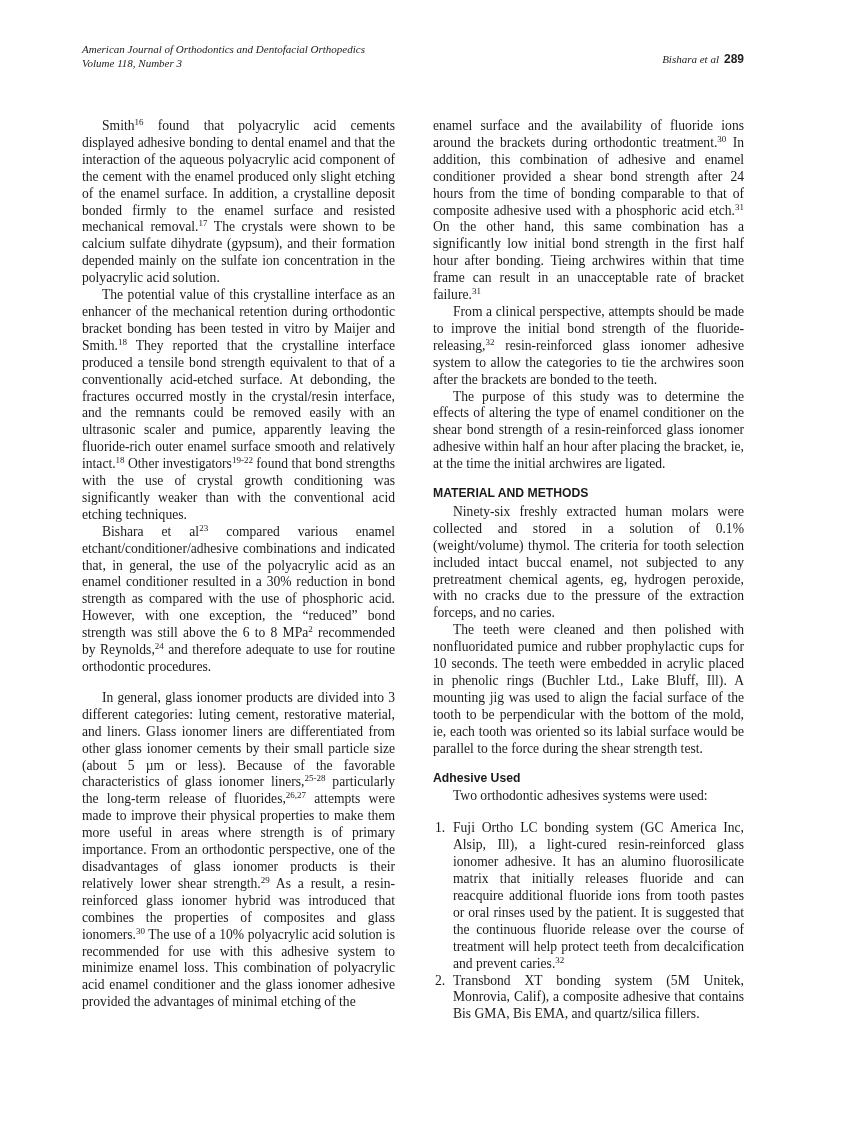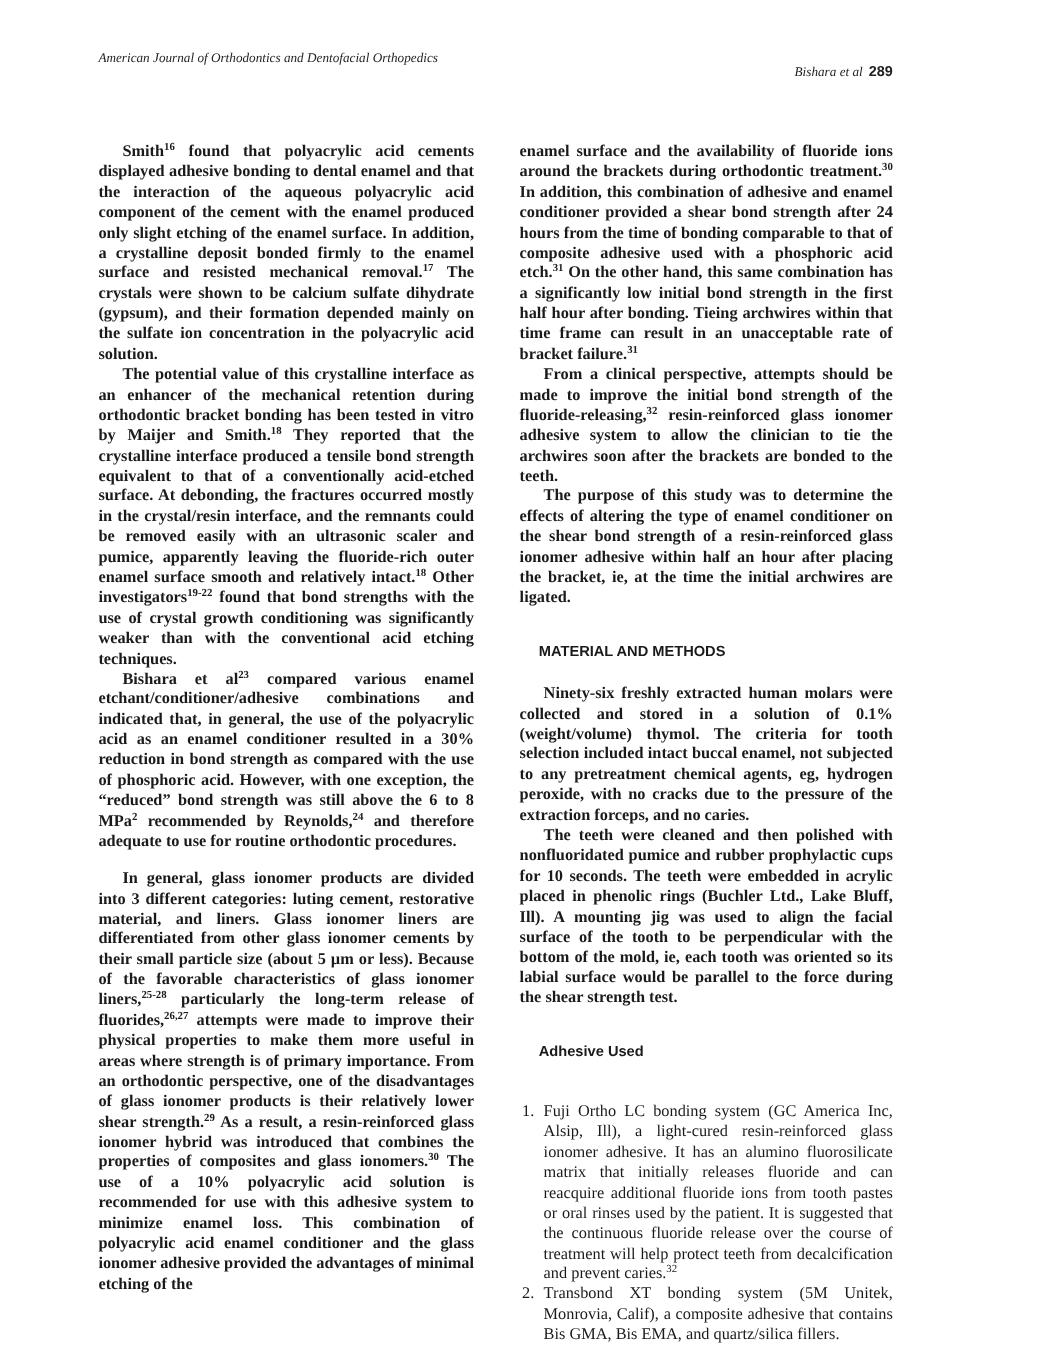--- a/index.html
+++ b/index.html
@@ -4,60 +4,62 @@
 <style>
   html, body { margin: 0; padding: 0; background: #ffffff; }
   body { width: 866px; height: 1122px; position: relative; overflow: hidden; color: #1a1a1a; font-family: "Liberation Serif", "DejaVu Serif", serif; }
   .hdr { position: absolute; font-family: "Liberation Serif", serif; font-style: italic; font-size: 11px; color: #222; line-height: 14px; }
   .hdr-left { left: 82px; top: 42px; }
   .hdr-right { right: 122px; top: 52px; text-align: left; }
   .hdr-right .pgnum { font-family: "Liberation Sans", sans-serif; font-style: normal; font-weight: bold; font-size: 12px; margin-left: 5px; }
   .col { position: absolute; top: 118px; font-size: 13.6px; line-height: 16.9px; text-align: justify; }
   .col-left { left: 82px; width: 313px; }
   .col-right { left: 433px; width: 311px; }
-  .col p { margin: 0; text-indent: 20px; hyphens: manual; font-weight: bold; }
+  .col p { margin: 0; text-indent: 20px; hyphens: manual; }
   .col p.noindent { text-indent: 0; }
   sup { font-size: 9px; line-height: 0; vertical-align: 5px; }
-  .sec-head { font-family: "Liberation Sans", sans-serif; font-weight: bold; font-size: 12.2px; margin: 16px; text-indent: 0; line-height: 16.9px; }
+  .sec-head { font-family: "Liberation Sans", sans-serif; font-weight: bold; font-size: 12.2px; margin: 0; text-indent: 0; line-height: 16.9px; }
   .gap-before-h { height: 12px; }
   .gap-after-h { height: 2px; }
   .gap-list { height: 15px; }
   ol { margin: 0; padding: 0; list-style: none; }
   ol li { position: relative; padding-left: 20px; text-align: justify; }
   ol li .num { position: absolute; left: 2px; top: 0; }
 </style>
 </head>
 <body>
 
 <div class="hdr hdr-left">
   <div>American Journal of Orthodontics and Dentofacial Orthopedics</div>
+  <div>Volume 118, Number 3</div>
 </div>
 <div class="hdr hdr-right">
   <span>Bishara et al</span><span class="pgnum">289</span>
 </div>
 
 <div class="col col-left">
   <p><span>Smith</span><sup>16</sup><span> found that polyacrylic acid cements displayed adhesive bonding to dental enamel and that the interaction of the aqueous polyacrylic acid component of the cement with the enamel produced only slight etching of the enamel surface. In addition, a crystalline deposit bonded firmly to the enamel surface and resisted mechanical removal.</span><sup>17</sup><span> The crystals were shown to be calcium sulfate dihydrate (gypsum), and their formation depended mainly on the sulfate ion concentration in the polyacrylic acid solution.</span></p>
   <p><span>The potential value of this crystalline interface as an enhancer of the mechanical retention during orthodontic bracket bonding has been tested in vitro by Maijer and Smith.</span><sup>18</sup><span> They reported that the crystalline interface produced a tensile bond strength equivalent to that of a conventionally acid-etched surface. At debonding, the fractures occurred mostly in the crystal/resin interface, and the remnants could be removed easily with an ultrasonic scaler and pumice, apparently leaving the fluoride-rich outer enamel surface smooth and relatively intact.</span><sup>18</sup><span> Other investigators</span><sup>19-22</sup><span> found that bond strengths with the use of crystal growth conditioning was significantly weaker than with the conventional acid etching techniques.</span></p>
   <p><span>Bishara et al</span><sup>23</sup><span> compared various enamel etchant/conditioner/adhesive combinations and indicated that, in general, the use of the polyacrylic acid as an enamel conditioner resulted in a 30% reduction in bond strength as compared with the use of phosphoric acid. However, with one exception, the “reduced” bond strength was still above the 6 to 8 MPa</span><sup>2</sup><span> recommended by Reynolds,</span><sup>24</sup><span> and therefore adequate to use for routine orthodontic procedures.</span></p>
   <div class="gap-before-h"></div>
   <div class="gap-after-h"></div>
   <p><span>In general, glass ionomer products are divided into 3 different categories: luting cement, restorative material, and liners. Glass ionomer liners are differentiated from other glass ionomer cements by their small particle size (about 5 µm or less). Because of the favorable characteristics of glass ionomer liners,</span><sup>25-28</sup><span> particularly the long-term release of fluorides,</span><sup>26,27</sup><span> attempts were made to improve their physical properties to make them more useful in areas where strength is of primary importance. From an orthodontic perspective, one of the disadvantages of glass ionomer products is their relatively lower shear strength.</span><sup>29</sup><span> As a result, a resin-reinforced glass ionomer hybrid was introduced that combines the properties of composites and glass ionomers.</span><sup>30</sup><span> The use of a 10% polyacrylic acid solution is recommended for use with this adhesive system to minimize enamel loss. This combination of polyacrylic acid enamel conditioner and the glass ionomer adhesive provided the advantages of minimal etching of the</span></p>
 </div>
 
 <div class="col col-right">
   <p class="noindent"><span>enamel surface and the availability of fluoride ions around the brackets during orthodontic treatment.</span><sup>30</sup><span> In addition, this combination of adhesive and enamel conditioner provided a shear bond strength after 24 hours from the time of bonding comparable to that of composite adhesive used with a phosphoric acid etch.</span><sup>31</sup><span> On the other hand, this same combination has a significantly low initial bond strength in the first half hour after bonding. Tieing archwires within that time frame can result in an unacceptable rate of bracket failure.</span><sup>31</sup></p>
-  <p><span>From a clinical perspective, attempts should be made to improve the initial bond strength of the fluoride-releasing,</span><sup>32</sup><span> resin-reinforced glass ionomer adhesive system to allow the clinician to tie the archwires soon after the brackets are bonded to the teeth.</span></p>
+  <p><span>From a clinical perspective, attempts should be made to improve the initial bond strength of the fluoride-releasing,</span><sup>32</sup><span> resin-reinforced glass ionomer adhesive system to allow the categories to tie the archwires soon after the brackets are bonded to the teeth.</span></p>
   <p>The purpose of this study was to determine the effects of altering the type of enamel conditioner on the shear bond strength of a resin-reinforced glass ionomer adhesive within half an hour after placing the bracket, ie, at the time the initial archwires are ligated.</p>
   <div class="gap-before-h"></div>
   <h2 class="sec-head">MATERIAL AND METHODS</h2>
   <div class="gap-after-h"></div>
   <p>Ninety-six freshly extracted human molars were collected and stored in a solution of 0.1% (weight/volume) thymol. The criteria for tooth selection included intact buccal enamel, not subjected to any pretreatment chemical agents, eg, hydrogen peroxide, with no cracks due to the pressure of the extraction forceps, and no caries.</p>
   <p>The teeth were cleaned and then polished with nonfluoridated pumice and rubber prophylactic cups for 10 seconds. The teeth were embedded in acrylic placed in phenolic rings (Buchler Ltd., Lake Bluff, Ill). A mounting jig was used to align the facial surface of the tooth to be perpendicular with the bottom of the mold, ie, each tooth was oriented so its labial surface would be parallel to the force during the shear strength test.</p>
   <div class="gap-before-h"></div>
   <h3 class="sec-head">Adhesive Used</h3>
   <div class="gap-after-h"></div>
+  <p>Two orthodontic adhesives systems were used:</p>
   <div class="gap-list"></div>
   <ol>
     <li><span class="num">1.</span><span>Fuji Ortho LC bonding system (GC America Inc, Alsip, Ill), a light-cured resin-reinforced glass ionomer adhesive. It has an alumino fluorosilicate matrix that initially releases fluoride and can reacquire additional fluoride ions from tooth pastes or oral rinses used by the patient. It is suggested that the continuous fluoride release over the course of treatment will help protect teeth from decalcification and prevent caries.</span><sup>32</sup></li>
     <li><span class="num">2.</span><span>Transbond XT bonding system (5M Unitek, Monrovia, Calif), a composite adhesive that contains Bis GMA, Bis EMA, and quartz/silica fillers.</span></li>
   </ol>
 </div>
 
 </body></html>

